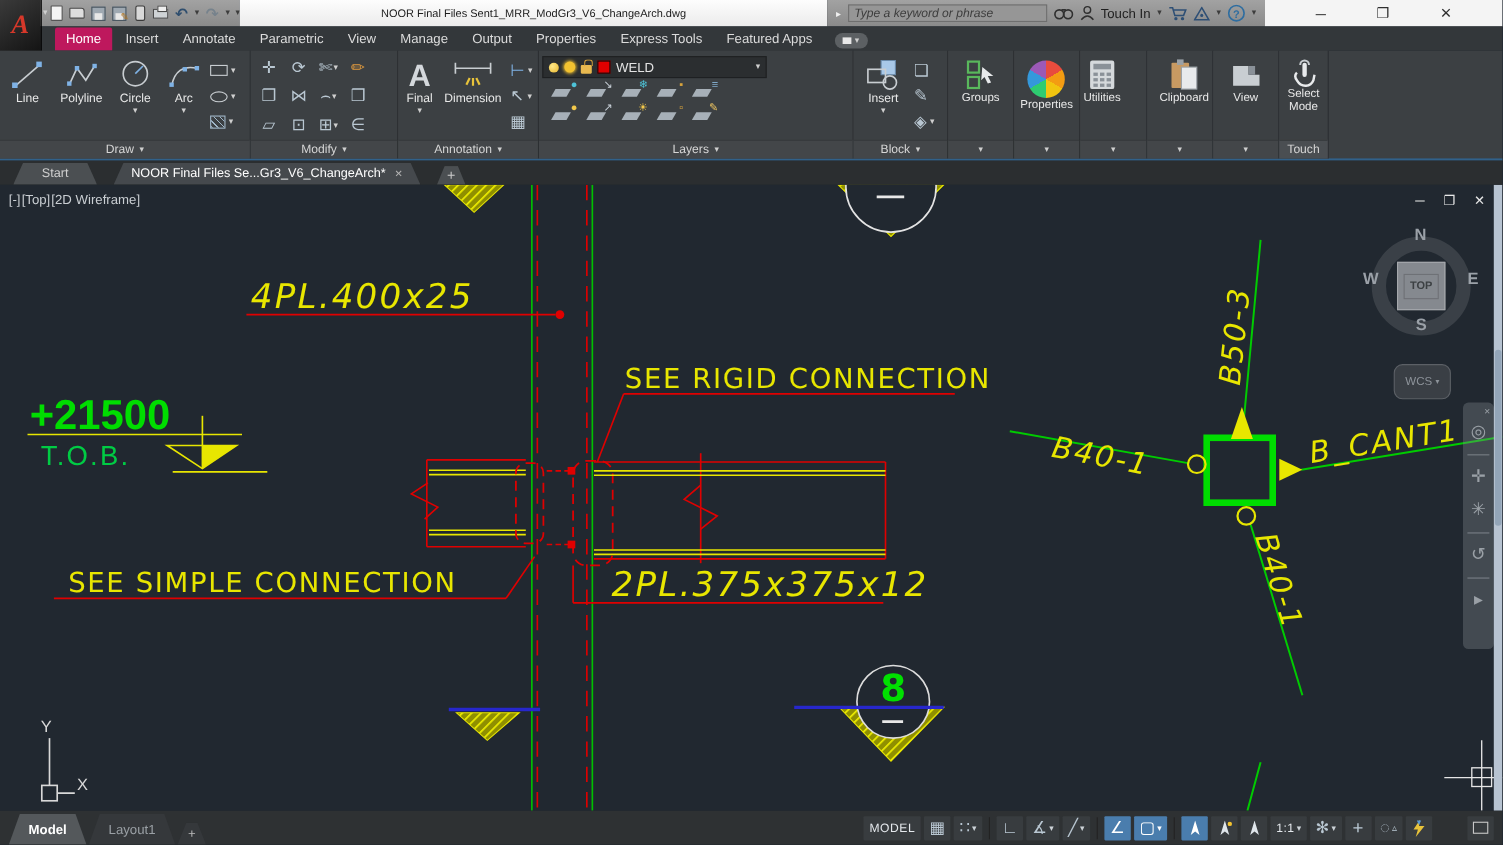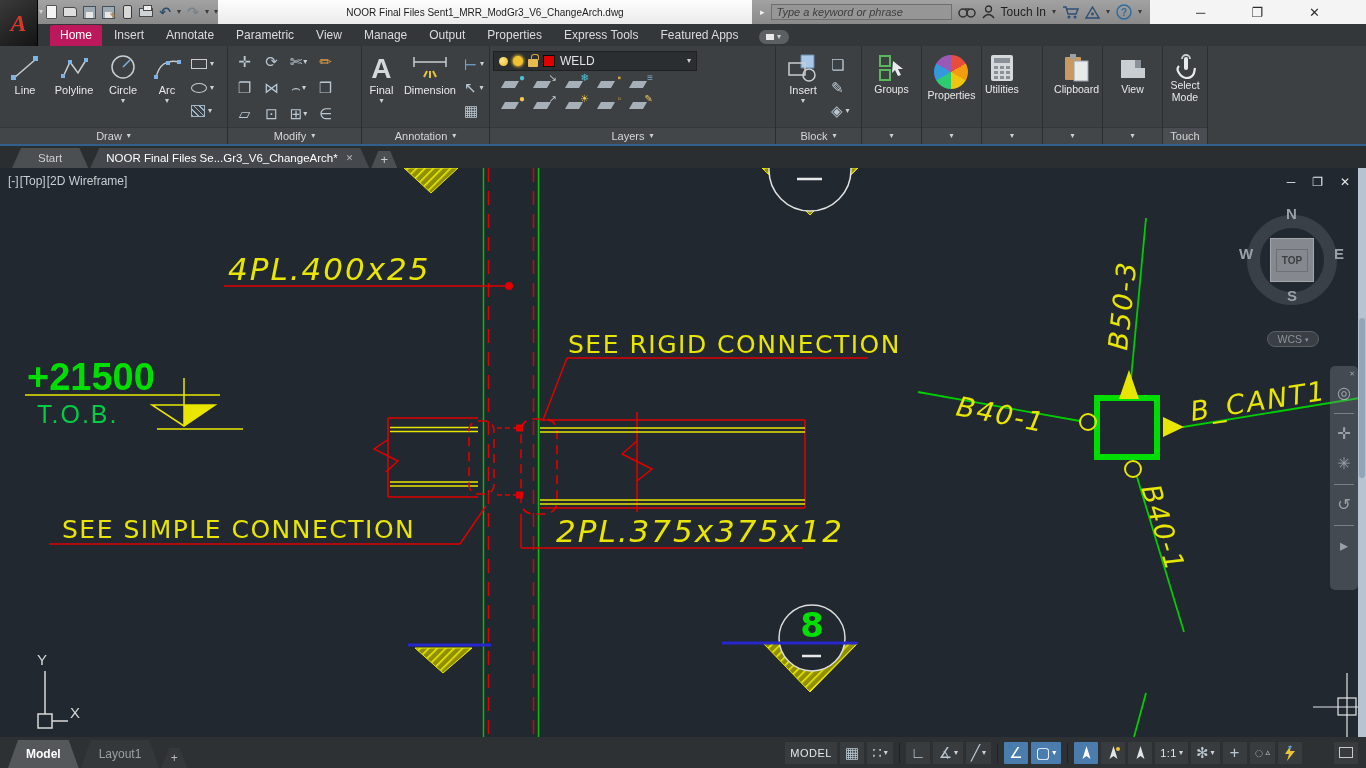--- a/index.html
+++ b/index.html
@@ -67,21 +67,21 @@
 .lock{width:10px;height:8px;background:#e8b950;border-radius:1px;position:relative;margin-top:4px}
 .lock::before{content:"";position:absolute;left:3px;top:-5px;width:6px;height:5px;border:1.5px solid #d8a33c;border-bottom:none;border-radius:3px 3px 0 0}
 .swatch{width:12px;height:12px;background:#e00000;border:1px solid #0a0a0a}
 .lrow{display:flex;gap:10px;padding-left:8px;height:17px}
 .lyr{position:relative;width:22px;height:16px}
 .lyr i{position:absolute;left:2px;top:6px;width:14px;height:7px;background:#a7b0b8;transform:skewX(-30deg)}
 .lyr b{position:absolute;right:-2px;top:-2px;font-size:10px;font-style:normal;font-weight:normal;line-height:1}
 .lp-lbl{width:70px}
 
 
-.ftabs{height:22px;background:#2b2e30;display:flex;align-items:flex-end;gap:2px;padding-left:12px}
+.ftabs{height:22px;background:#2b2e30;display:flex;align-items:flex-end;gap:15px;padding-left:12px}
 .ftab{height:20px;padding:0 16px;font-size:11.5px;display:flex;align-items:center;gap:8px;clip-path:polygon(9px 0,calc(100% - 9px) 0,100% 100%,0 100%)}
 .ftab.start{background:#4b4f52;color:#cfcfcf;padding:0 26px}
 .ftab.active{background:#45494d;color:#fff}
 .fx{font-size:9px;color:#b4b4b4}
 .fx::after{content:"✕"}
 .fplus{width:26px;height:17px;background:#4b4f52;clip-path:polygon(7px 0,calc(100% - 7px) 0,100% 100%,0 100%);color:#ccc;font-size:13px;display:flex;align-items:center;justify-content:center}
 .fplus::after{content:"+"}
 
 
 .canvas{position:relative;height:569px;background:#212830;overflow:hidden}
@@ -100,21 +100,21 @@
 .cadu{fill:#e8e600;letter-spacing:1.5px;font-family:"DejaVu Sans",sans-serif}
 .gtx{fill:#00e000;font-weight:600;font-family:"DejaVu Sans",sans-serif}
 .vp-label{position:absolute;left:8px;top:6px;font-size:12px;color:#c9ced2;display:flex;gap:1px}
 .vp-ctl{position:absolute;right:16px;top:8px;color:#e8e8e8;display:flex;gap:17px;font-size:12px;line-height:1}
 .mn::after{content:"─"}.rs::after{content:"❐"}.xx::after{content:"✕"}
 .vcube{position:absolute;left:1237px;top:39px;width:110px;height:145px}
 .vring{position:absolute;left:10px;top:8px;width:90px;height:90px;border:13px solid #3a4047;border-radius:50%}
 .vlet{position:absolute;font-size:15px;font-weight:bold;color:#9ba1a8}
 .vtop{position:absolute;left:33px;top:31px;width:44px;height:44px;background:#85898f;border:1px solid #a5a8ac;display:flex;align-items:center;justify-content:center}
 .vtop .inner{border:1px solid #6e7176;padding:5px 5px;font-size:10px;font-weight:bold;color:#3c4043}
-.wcs{position:absolute;left:30px;top:124px;width:52px;height:16px;border:1px solid #5c6066;border-radius:8px;background:#3a3f45;
+.wcs{position:absolute;left:30px;top:124px;width:52px;height:32px;border:1px solid #5c6066;border-radius:8px;background:#3a3f45;
 color:#8d939a;font-size:10.5px;display:flex;align-items:center;justify-content:center;gap:3px}
 .wcs .carw{color:#8d939a;font-size:7px}
 .navbar{position:absolute;left:1330px;top:198px;width:28px;height:224px;background:rgba(128,135,142,.36);border-radius:5px;
 display:flex;flex-direction:column;align-items:center;padding:4px 0;color:rgba(225,231,237,.55)}
 .navbar .nx{align-self:flex-end;margin-right:3px;font-size:7px}
 .navbar .ni{font-size:16px;line-height:1;margin:7px 0}
 .navbar .nd{width:20px;height:1px;background:rgba(220,226,232,.35);margin:5px 0}
 .scrollv{position:absolute;right:0;top:0;width:8px;height:569px;background:#b7c3d1}
 .scrollv .thumb{position:absolute;left:1px;top:150px;width:6px;height:160px;background:#93a5b8;border-radius:3px}
 

